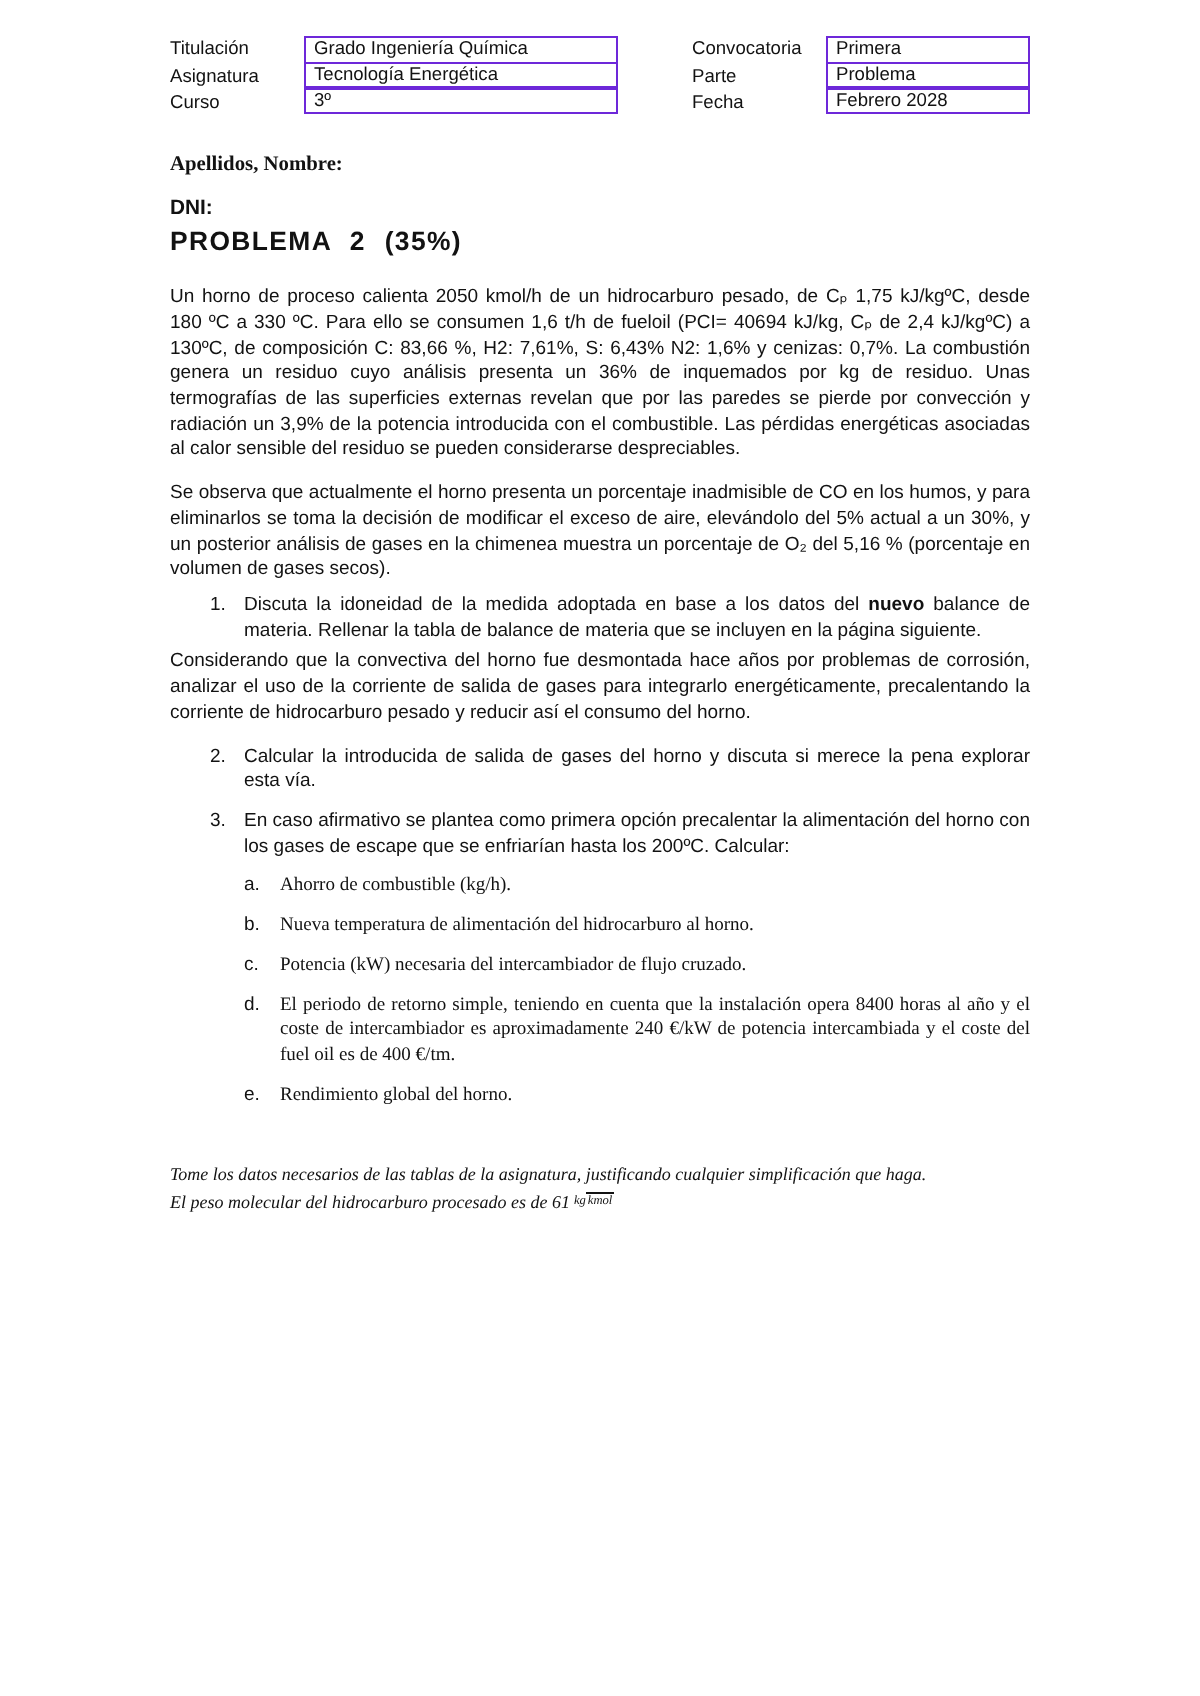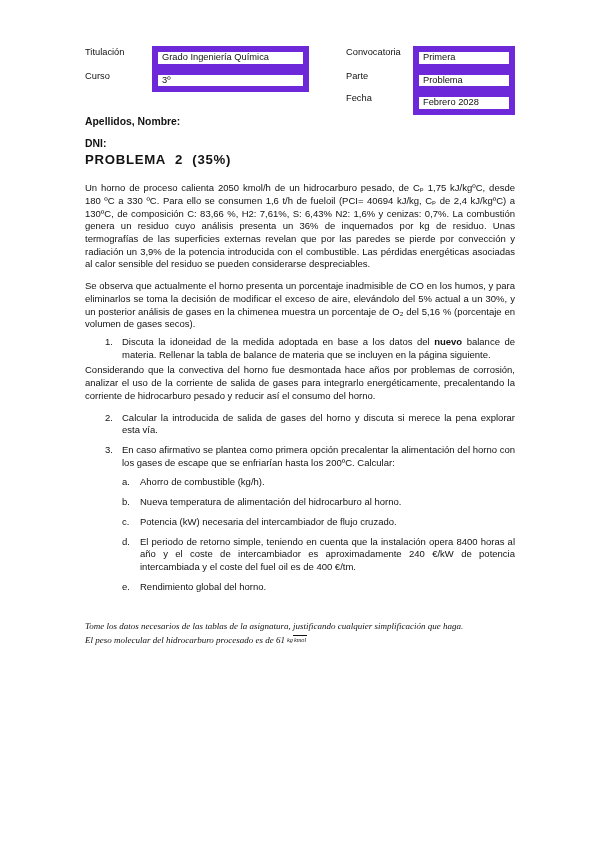--- a/index.html
+++ b/index.html
@@ -2,68 +2,72 @@
 <html lang="es"><head>
 <meta charset="utf-8">
 <style>
   html,body{margin:0;padding:0;}
   body{
     width:600px;height:848px;background:#ffffff;color:#121212;
     font-family:"Liberation Sans","DejaVu Sans",sans-serif;
     font-size:9.5px;line-height:1.34;
     -webkit-font-smoothing:antialiased;
   }
-  .page{width:600px;height:696px;overflow:hidden;box-sizing:border-box;padding:46px 85px 0 85px;}
+  .page{width:600px;height:696px;overflow:hidden;box-sizing:border-box;padding:18px 85px 0 85px;}
   
   .tables{display:flex;justify-content:space-between;}
   .htable{display:block;}
   .htable.left{width:224px;}
   .htable.right{width:169px;}
   .hrow{display:flex;align-items:stretch;}
   .hrow + .hrow .hval{margin-top:-1px;}
   .hlabel{width:67px;flex:none;font-size:9.3px;line-height:13px;}
-  .hval{flex:1;border:6px solid #6d28d9;padding:0 4px;font-size:9.3px;line-height:11.5px;height:11.5px;white-space:nowrap;overflow:hidden;}
+  .hval{flex:1;border:1px solid #6d28d9;padding:0 4px;font-size:9.3px;line-height:11.5px;height:11.5px;white-space:nowrap;overflow:hidden;}
   
   .id-line{font-weight:bold;font-size:10.4px;}
-  .id-name{}
+  .id-name{margin-top:18px;font-family:Liberation Serif, serif;}
   .id-dni{margin-top:9px;}
   
   .ptitle{font-weight:bold;font-size:13.2px;letter-spacing:0.7px;word-spacing:5px;}
   
   .para{text-align:justify;}
   .p1{margin-top:13px;}
   .p2{margin-top:9px;}
   .p3{margin-top:3px;}
   
   .oitem{display:flex;margin-left:20px;}
   .oi1{margin-top:5px;}
   .oi2{margin-top:9px;}
   .oi3{margin-top:7px;}
   .onum{width:17px;flex:none;}
   .otext{flex:1;text-align:justify;}
   
   .sitem{display:flex;margin-left:37px;margin-top:7px;}
   .sletter{width:18px;flex:none;}
-  .stext{flex:1;text-align:justify;}
+  .stext{flex:1;text-align:justify;font-family:Liberation Serif, serif;}
   
   .footer{margin-top:27px;font-family:"Liberation Serif","DejaVu Serif",serif;font-style:italic;font-size:9px;line-height:1.5;}
   .frac{display:inline-block;vertical-align:middle;text-align:center;font-size:6.3px;line-height:1.15;margin-left:2px;position:relative;top:-1px;}
   .frac .den{border-top:0.8px solid #121212;padding:0 1px;}
   b{font-weight:bold;}
 </style>
 </head>
 <body>
 
 <div class="page">
 
   <div class="tables">
     <div class="htable left">
       <div class="hrow">
         <div class="hlabel">Titulación</div>
         <div class="hval">Grado Ingeniería Química</div>
+      </div>
+      <div class="hrow">
+        <div class="hlabel">Asignatura</div>
+        <div class="hval">Tecnología Energética</div>
       </div>
       <div class="hrow">
         <div class="hlabel">Curso</div>
         <div class="hval">3º</div>
       </div>
     </div>
     <div class="htable right">
       <div class="hrow">
         <div class="hlabel">Convocatoria</div>
         <div class="hval">Primera</div>

